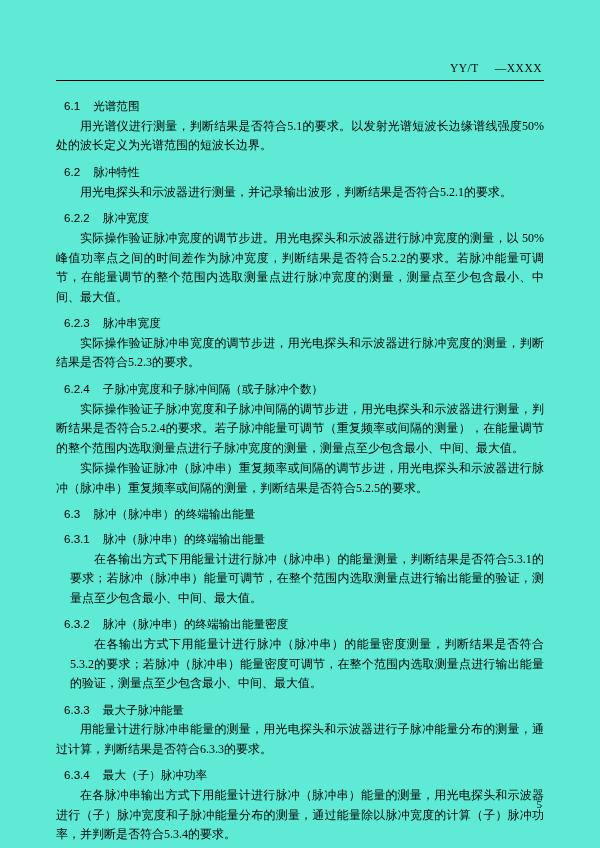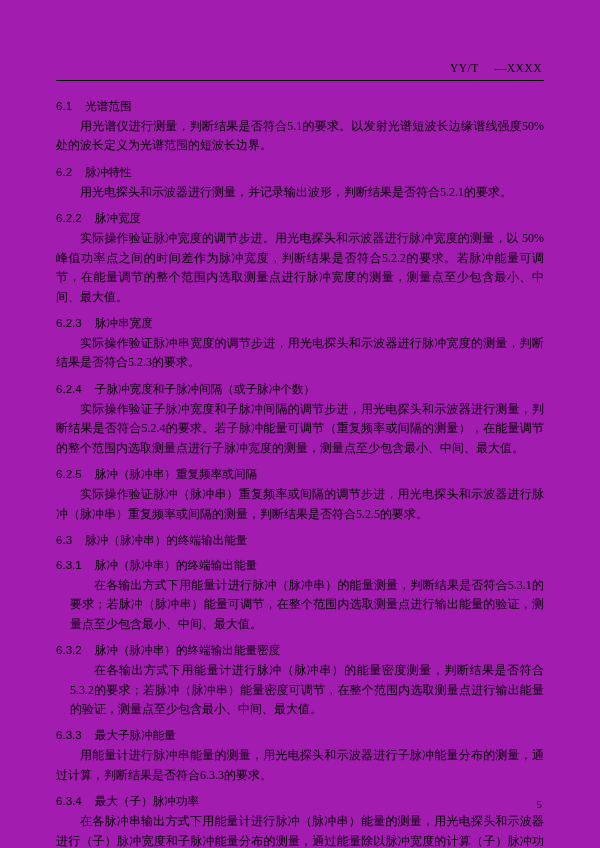--- a/index.html
+++ b/index.html
@@ -6,21 +6,21 @@
     margin: 0;
     padding: 0;
   }
   body {
     background: #8a8a8a;
     font-family: "Liberation Serif", "DejaVu Serif", serif;
   }
   .page {
     width: 600px;
     height: 848px;
-    background: #a21caf;
+    background: #5eead4;
     margin: 0 auto;
     position: relative;
     box-sizing: border-box;
     overflow: hidden;
   }
   .header {
     position: absolute;
     top: 62px;
     right: 58px;
     font-size: 11.5px;
@@ -42,21 +42,21 @@
   .content {
     position: absolute;
     left: 56px;
     right: 56px;
     top: 90px;
     color: #000;
   }
   .h2 {
     font-size: 11.6px;
     line-height: 1.55;
-    margin: 7px 0 2px 0;
+    margin: 7px 0 2px 8px;
     font-family: "Liberation Sans", "DejaVu Sans", sans-serif;
     font-weight: normal;
     white-space: pre;
   }
   .h2 .num {
     display: inline-block;
   }
   .h2 .sp {
     display: inline-block;
     width: 13px;
@@ -95,21 +95,20 @@
       <div class="h2"><span class="num">6.1</span><span class="sp"></span><span class="ttl">光谱范围</span></div>
       <div class="para">用光谱仪进行测量，判断结果是否符合5.1的要求。以发射光谱短波长边缘谱线强度50%处的波长定义为光谱范围的短波长边界。</div>
       <div class="h2"><span class="num">6.2</span><span class="sp"></span><span class="ttl">脉冲特性</span></div>
       <div class="para">用光电探头和示波器进行测量，并记录输出波形，判断结果是否符合5.2.1的要求。</div>
       <div class="h2"><span class="num">6.2.2</span><span class="sp"></span><span class="ttl">脉冲宽度</span></div>
       <div class="para">实际操作验证脉冲宽度的调节步进。用光电探头和示波器进行脉冲宽度的测量，以 50%峰值功率点之间的时间差作为脉冲宽度，判断结果是否符合5.2.2的要求。若脉冲能量可调节，在能量调节的整个范围内选取测量点进行脉冲宽度的测量，测量点至少包含最小、中间、最大值。</div>
       <div class="h2"><span class="num">6.2.3</span><span class="sp"></span><span class="ttl">脉冲串宽度</span></div>
       <div class="para">实际操作验证脉冲串宽度的调节步进，用光电探头和示波器进行脉冲宽度的测量，判断结果是否符合5.2.3的要求。</div>
       <div class="h2"><span class="num">6.2.4</span><span class="sp"></span><span class="ttl">子脉冲宽度和子脉冲间隔（或子脉冲个数）</span></div>
       <div class="para">实际操作验证子脉冲宽度和子脉冲间隔的调节步进，用光电探头和示波器进行测量，判断结果是否符合5.2.4的要求。若子脉冲能量可调节（重复频率或间隔的测量），在能量调节的整个范围内选取测量点进行子脉冲宽度的测量，测量点至少包含最小、中间、最大值。</div>
-      <div class="h2"><span class="num">6.2.5</span><span class="sp"></span><span class="ttl">脉冲（脉冲串）重复频率或间隔</span></div>
       <div class="para">实际操作验证脉冲（脉冲串）重复频率或间隔的调节步进，用光电探头和示波器进行脉冲（脉冲串）重复频率或间隔的测量，判断结果是否符合5.2.5的要求。</div>
       <div class="h2"><span class="num">6.3</span><span class="sp"></span><span class="ttl">脉冲（脉冲串）的终端输出能量</span></div>
       <div class="h2"><span class="num">6.3.1</span><span class="sp"></span><span class="ttl">脉冲（脉冲串）的终端输出能量</span></div>
       <div class="para indent1">在各输出方式下用能量计进行脉冲（脉冲串）的能量测量，判断结果是否符合5.3.1的要求；若脉冲（脉冲串）能量可调节，在整个范围内选取测量点进行输出能量的验证，测量点至少包含最小、中间、最大值。</div>
       <div class="h2"><span class="num">6.3.2</span><span class="sp"></span><span class="ttl">脉冲（脉冲串）的终端输出能量密度</span></div>
       <div class="para indent1">在各输出方式下用能量计进行脉冲（脉冲串）的能量密度测量，判断结果是否符合5.3.2的要求；若脉冲（脉冲串）能量密度可调节，在整个范围内选取测量点进行输出能量的验证，测量点至少包含最小、中间、最大值。</div>
       <div class="h2"><span class="num">6.3.3</span><span class="sp"></span><span class="ttl">最大子脉冲能量</span></div>
       <div class="para">用能量计进行脉冲串能量的测量，用光电探头和示波器进行子脉冲能量分布的测量，通过计算，判断结果是否符合6.3.3的要求。</div>
       <div class="h2"><span class="num">6.3.4</span><span class="sp"></span><span class="ttl">最大（子）脉冲功率</span></div>
       <div class="para">在各脉冲串输出方式下用能量计进行脉冲（脉冲串）能量的测量，用光电探头和示波器进行（子）脉冲宽度和子脉冲能量分布的测量，通过能量除以脉冲宽度的计算（子）脉冲功率，并判断是否符合5.3.4的要求。</div>

